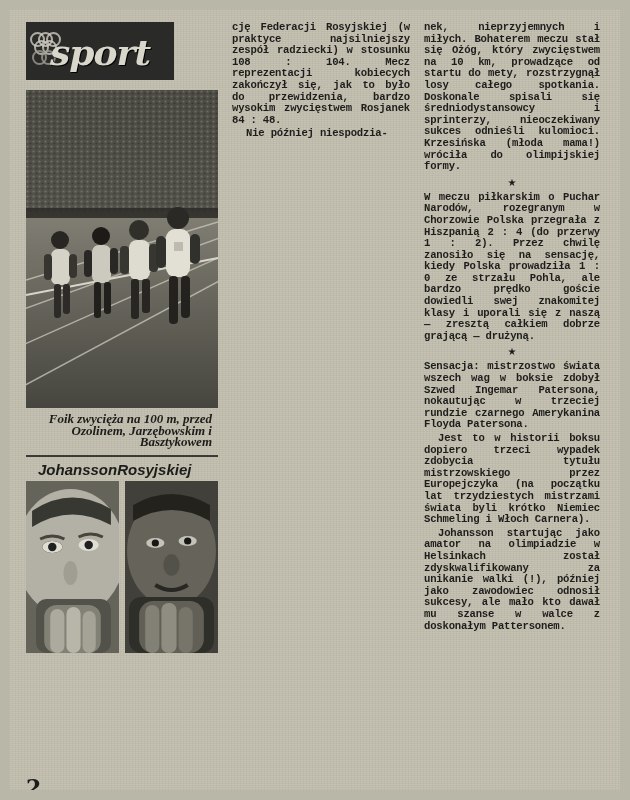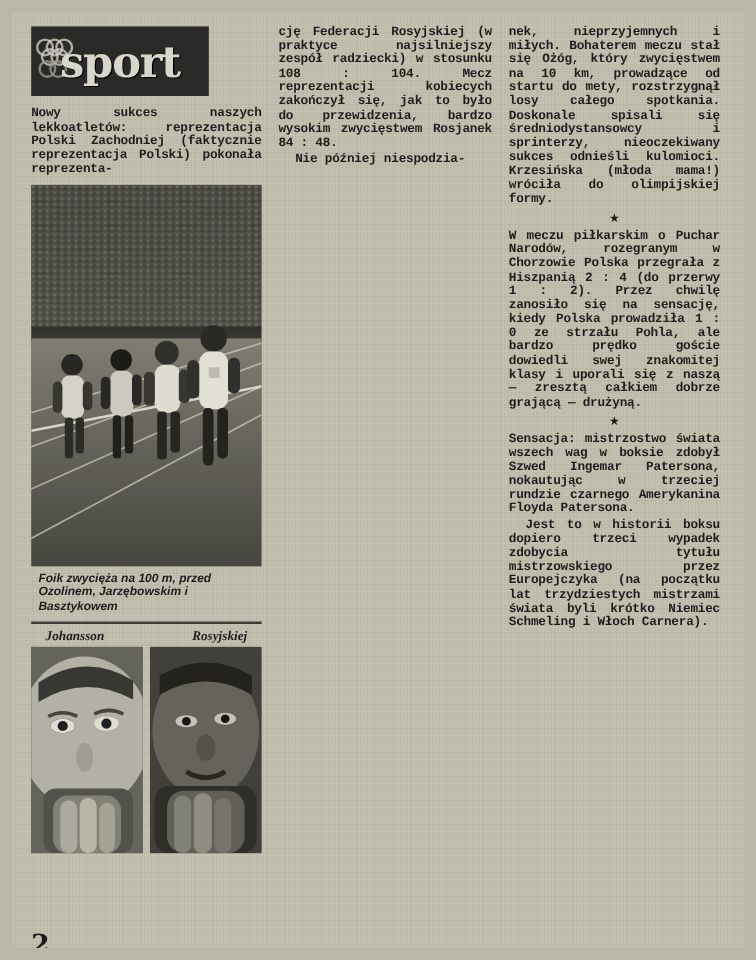--- a/index.html
+++ b/index.html
@@ -39,20 +39,21 @@
     width:148px;height:58px;
     background:#2a2a28;
     position:relative;
     margin-bottom:10px;
     overflow:hidden;
   }
   .masthead .word{
     position:absolute;left:24px;top:9px;
     color:#d9d7cb;
     font-family:"DejaVu Serif", serif;
+    font-style:italic;
     font-weight:bold;
     font-size:36px;
     letter-spacing:-1px;
     text-shadow:1px 1px 0 #000;
   }
   .masthead .rings{
     position:absolute;left:4px;top:6px;
     width:34px;height:40px;
   }
   .masthead .rings span{
@@ -87,38 +88,38 @@
 
   
   .photo-main{
     position:relative;
     width:100%;height:318px;
     margin-top:6px;
     background:#6d6c62;
     overflow:hidden;
   }
   .caption{
-    font-family:Liberation Sans, sans-serif;
+    font-family:Liberation Serif, serif;
     font-style:italic;
     font-weight:bold;
-    font-size:10px;
+    font-size:13px;
     line-height:11.5px;
-    text-align:left;
+    text-align:right;
     color:#1c1c1a;
     margin-top:5px;
     padding:0 6px;
   }
   .divider{
     height:2px;background:#3a3a36;margin:7px 0 4px 0;
   }
   .names{
-    display:flex;justify-content:space-between;
-    font-family:Liberation Serif, serif;
+    display:flex;justify-content:flex-start;
+    font-family:Liberation Sans, sans-serif;
     font-style:italic;font-weight:bold;
-    font-size:11px;color:#1c1c1a;
+    font-size:15px;color:#1c1c1a;
     padding:0 12px 3px 12px;
   }
   .faces{
     display:flex;gap:6px;
   }
   .face{
     width:50%;height:172px;
     background:#55544c;
     position:relative;overflow:hidden;
   }
@@ -148,21 +149,20 @@
           <span style="left:8px;top:4px;"></span>
           <span style="left:16px;top:4px;"></span>
           <span style="left:4px;top:12px;"></span>
           <span style="left:12px;top:12px;"></span>
           <span style="left:2px;top:22px;border-color:#9f9d92;"></span>
           <span style="left:11px;top:22px;border-color:#9f9d92;"></span>
         </div>
         <div class="word">sport</div>
       </div>
 
-      <p class="noind">Nowy sukces naszych lekkoatletów: reprezentacja Polski Zachodniej (faktycznie reprezentacja Polski) pokonała reprezenta-</p>
 
       <div class="photo-main">
         <svg width="100%" height="100%" viewBox="0 0 192 318" preserveAspectRatio="none">
           <defs>
             <linearGradient id="sky" x1="0" y1="0" x2="0" y2="1">
               <stop offset="0%" stop-color="#3b3a34"></stop>
               <stop offset="100%" stop-color="#6f6e63"></stop>
             </linearGradient>
             <linearGradient id="track" x1="0" y1="0" x2="0" y2="1">
               <stop offset="0%" stop-color="#88867a"></stop>
@@ -290,20 +290,21 @@
       <p>Nie później niespodzia-</p>
     </div>
 
     <div class="col right">
       <p class="noind">nek, nieprzyjemnych i miłych. Bohaterem meczu stał się Ożóg, który zwycięstwem na 10 km, prowadzące od startu do mety, rozstrzygnął losy całego spotkania. Doskonale spisali się średniodystansowcy i sprinterzy, nieoczekiwany sukces odnieśli kulomioci. Krzesińska (młoda mama!) wróciła do olimpijskiej formy.</p>
       <div class="star">★</div>
       <p class="noind">W meczu piłkarskim o Puchar Narodów, rozegranym w Chorzowie Polska przegrała z Hiszpanią 2 : 4 (do przerwy 1 : 2). Przez chwilę zanosiło się na sensację, kiedy Polska prowadziła 1 : 0 ze strzału Pohla, ale bardzo prędko goście dowiedli swej znakomitej klasy i uporali się z naszą — zresztą całkiem dobrze grającą — drużyną.</p>
       <div class="star">★</div>
       <p class="noind">Sensacja: mistrzostwo świata wszech wag w boksie zdobył Szwed Ingemar Patersona, nokautując w trzeciej rundzie czarnego Amerykanina Floyda Patersona.</p>
       <p>Jest to w historii boksu dopiero trzeci wypadek zdobycia tytułu mistrzowskiego przez Europejczyka (na początku lat trzydziestych mistrzami świata byli krótko Niemiec Schmeling i Włoch Carnera).</p>
+      <p>Johansson startując jako amator na olimpiadzie w Helsinkach został zdyskwalifikowany za unikanie walki (!), później jako zawodowiec odnosił sukcesy, ale mało kto dawał mu szanse w walce z doskonałym Pattersonem.</p>
     </div>
 
   </div>
 
   <div class="pagenum">2</div>
 </div>
 
 <div class="border-frame"></div>
 
 </body></html>

